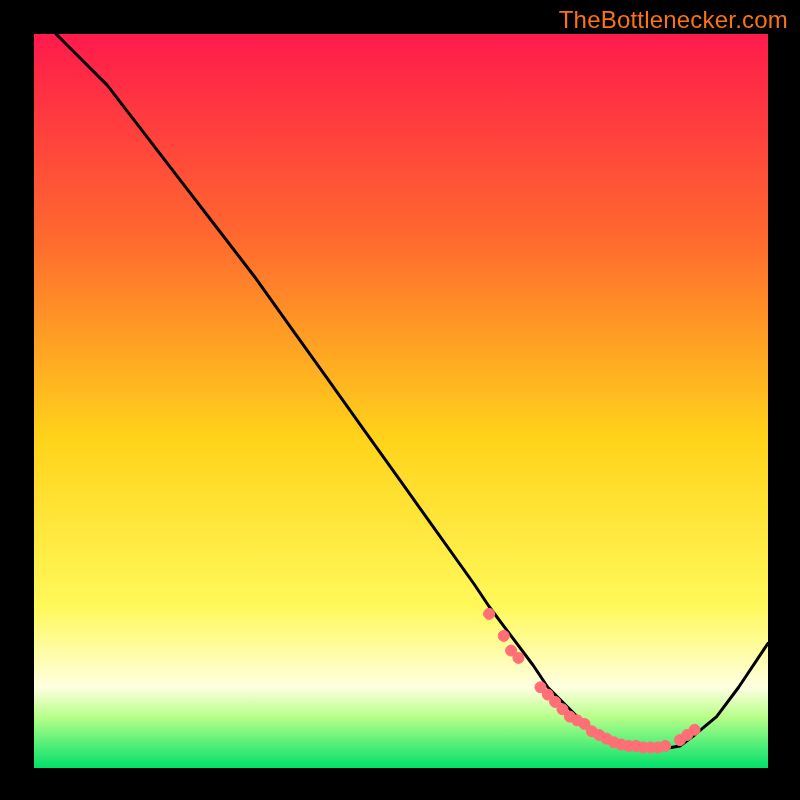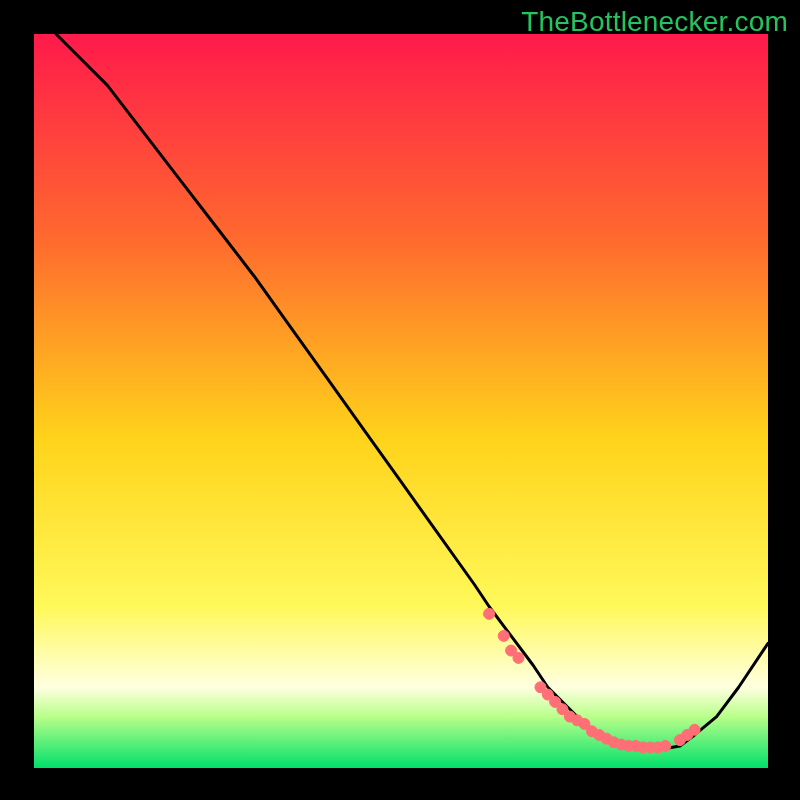--- a/index.html
+++ b/index.html
@@ -16,22 +16,22 @@
     width: 800px;
     height: 800px;
     background: #000;
   }
   .plot {
     position: absolute;
     box-sizing: border-box;
   }
   .watermark {
     position: absolute;
-    color: #22c55e;
-    font-size: 28px;
+    color: #f97316;
+    font-size: 24px;
     font-weight: 500;
     letter-spacing: 0.2px;
   }
   svg { display: block; }
 </style>
 </head>
 <body>
 
 <div class="stage">
 

